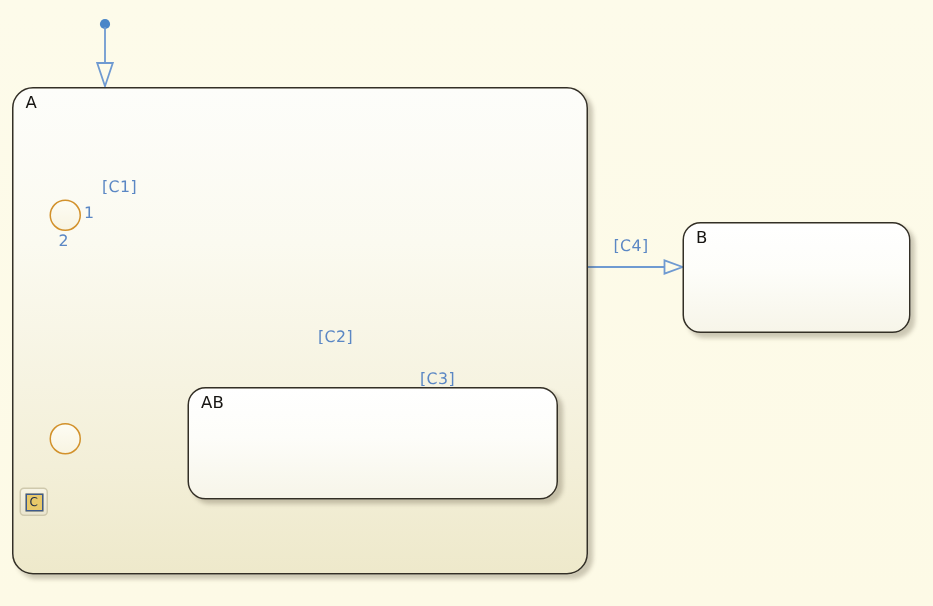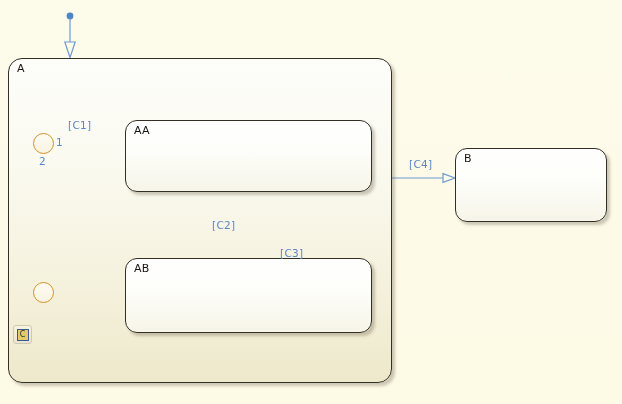--- a/index.html
+++ b/index.html
@@ -166,23 +166,20 @@
     <g>
       <line x1="392" y1="178" x2="444" y2="178" stroke="#6f9ad1" stroke-width="1.2"></line>
       <path d="M443,173.6 L455,178 L443,182.4 Z" fill="#fdfbe9" stroke="#6f9ad1" stroke-width="1.2"></path>
     </g>
   </svg>
 
   <div class="state state-superstate" style="left:8px; top:58px; width:384px; height:325px;">
     <span class="state-label">A</span>
   </div>
 
-  <div class="state state-leaf" style="left:125px; top:120px; width:247px; height:72px; border-radius:12px;">
-    <span class="state-label">AA</span>
-  </div>
 
   <div class="state state-leaf" style="left:125px; top:258px; width:247px; height:75px; border-radius:12px;">
     <span class="state-label">AB</span>
   </div>
 
   <div class="state state-leaf" style="left:455px; top:148px; width:152px; height:74px; border-radius:12px;">
     <span class="state-label">B</span>
   </div>
 
   <div class="junction" style="left:32.5px; top:132.5px;"></div>

